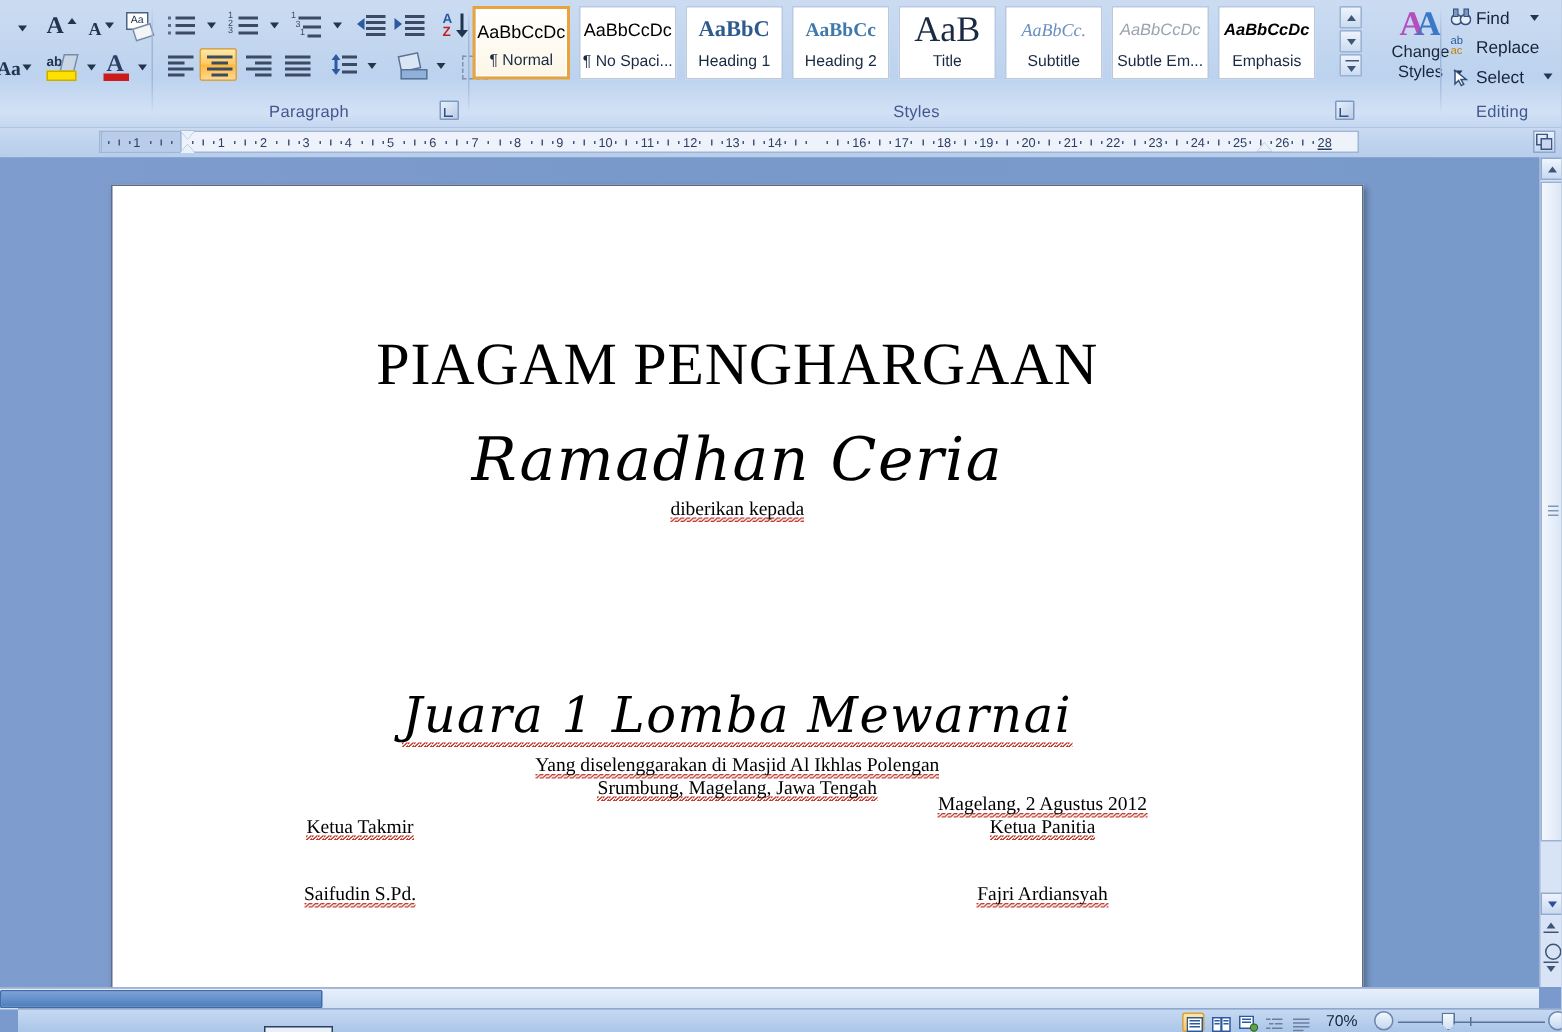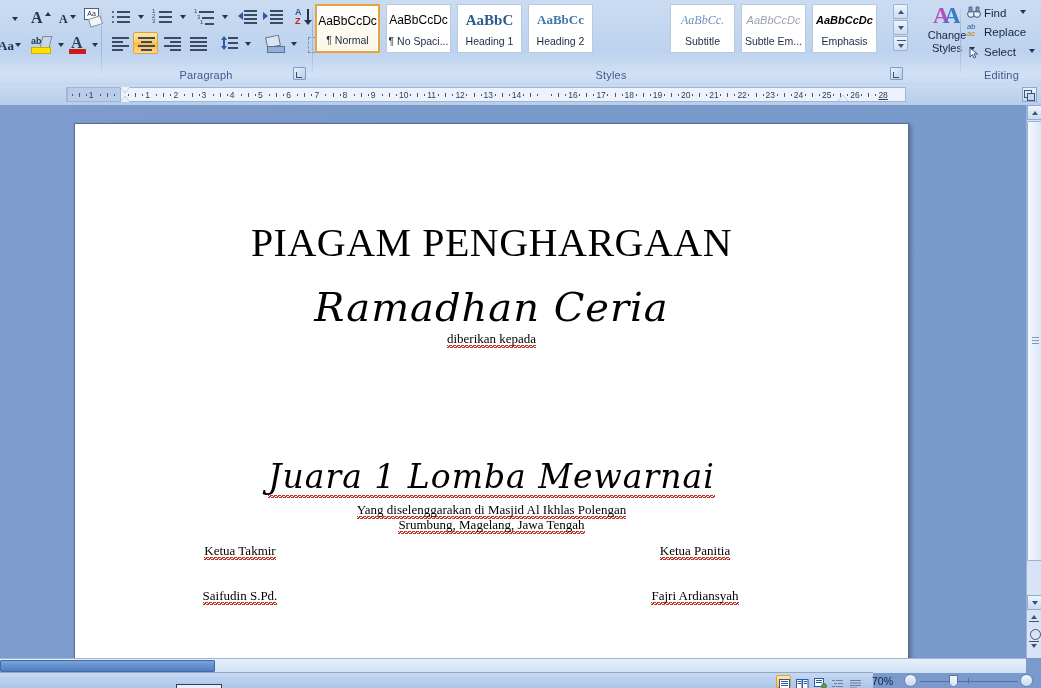--- a/index.html
+++ b/index.html
@@ -134,21 +134,21 @@
   .blk{position:absolute;font-family:"Liberation Serif",serif;font-size:13px;color:#000;text-align:center;}
 
   
   .hscroll{
     position:absolute;left:0;top:658px;width:1026px;height:14px;
     background:linear-gradient(to bottom,#e8f0fb,#cfdff4);border-top:1px solid #9db4d6;
   }
   .hthumb{position:absolute;left:0;top:1px;width:215px;height:12px;
     background:linear-gradient(to bottom,#7ba3d8,#4f7fbe);border:1px solid #3f6ba8;box-sizing:border-box;border-radius:1px;}
   .status{
-    position:absolute;left:0;top:672px;width:873px;height:16px;
+    position:absolute;left:12px;top:672px;width:1029px;height:16px;
     background:linear-gradient(to bottom,#c6d9f2,#a9c4e8);
     border-top:1px solid #8fa8cc;
   }
   .view-btn{position:absolute;top:2px;width:15px;height:13px;border:1px solid transparent;box-sizing:border-box;}
   .view-btn.on{background:linear-gradient(to bottom,#ffe7a4,#ffc458);border:1px solid #d6a13f;border-radius:2px;}
   .zoom-txt{position:absolute;font-size:10.5px;color:#13233d;}
   .zoom-track{position:absolute;height:1px;background:#5a7296;}
   .zoom-circ{position:absolute;width:13px;height:13px;border-radius:50%;
     background:linear-gradient(to bottom,#f2f7fd,#c5d8ef);border:1px solid #6b85ad;box-sizing:border-box;}
   .zoom-circ:before,.zoom-circ:after{content:"";position:absolute;background:#1d2f4d;}
@@ -338,20 +338,24 @@
             <div class="sty-prev" style="font-family: &quot;Liberation Sans&quot;, sans-serif; font-size: 12px; color: rgb(0, 0, 0);">AaBbCcDc</div>
             <div class="sty-name">¶ No Spaci...</div>
           </div>
           <div class="sty-box" style="left: 142px;">
             <div class="sty-prev" style="font-family: &quot;Liberation Serif&quot;, serif; font-size: 15px; font-weight: bold; color: rgb(46, 91, 142);">AaBbC</div>
             <div class="sty-name">Heading 1</div>
           </div>
           <div class="sty-box" style="left: 213px;">
             <div class="sty-prev" style="font-family: &quot;Liberation Serif&quot;, serif; font-size: 13px; font-weight: bold; color: rgb(63, 120, 173);">AaBbCc</div>
             <div class="sty-name">Heading 2</div>
+          </div>
+          <div class="sty-box" style="left: 284px;">
+            <div class="sty-prev" style="font-family: &quot;Liberation Serif&quot;, serif; font-size: 24px; color: rgb(27, 42, 68);">AaB</div>
+            <div class="sty-name">Title</div>
           </div>
           <div class="sty-box" style="left: 355px;">
             <div class="sty-prev" style="font-family: &quot;Liberation Serif&quot;, serif; font-size: 12px; font-style: italic; color: rgb(107, 144, 189);">AaBbCc.</div>
             <div class="sty-name">Subtitle</div>
           </div>
           <div class="sty-box" style="left: 426px;">
             <div class="sty-prev" style="font-family: &quot;Liberation Sans&quot;, sans-serif; font-size: 11px; font-style: italic; color: rgb(154, 163, 175);">AaBbCcDc</div>
             <div class="sty-name">Subtle Em...</div>
           </div>
           <div class="sty-box" style="left: 497px;">
@@ -565,20 +569,23 @@
         <span class="sq">Juara 1 Lomba Mewarnai</span>
       </div>
 
       <div class="small-serif" style="top:393px;line-height:15px;">
         <span class="sq">Srumbung, Magelang, Jawa Tengah</span>
       </div>
       <div class="small-serif" style="top:378px;line-height:15px;">
         <span class="sq">Yang diselenggarakan di Masjid Al Ikhlas Polengan</span>
       </div>
 
+      <div class="blk" style="left:510px;top:404px;width:220px;">
+        <span class="sq">Magelang, 2 Agustus 2012</span>
+      </div>
       <div class="blk" style="left:510px;top:419px;width:220px;">
         <span class="sq">Ketua Panitia</span>
       </div>
       <div class="blk" style="left:60px;top:419px;width:210px;">
         <span class="sq">Ketua Takmir</span>
       </div>
 
       <div class="blk" style="left:510px;top:464px;width:220px;">
         <span class="sq">Fajri Ardiansyah</span>
       </div>

